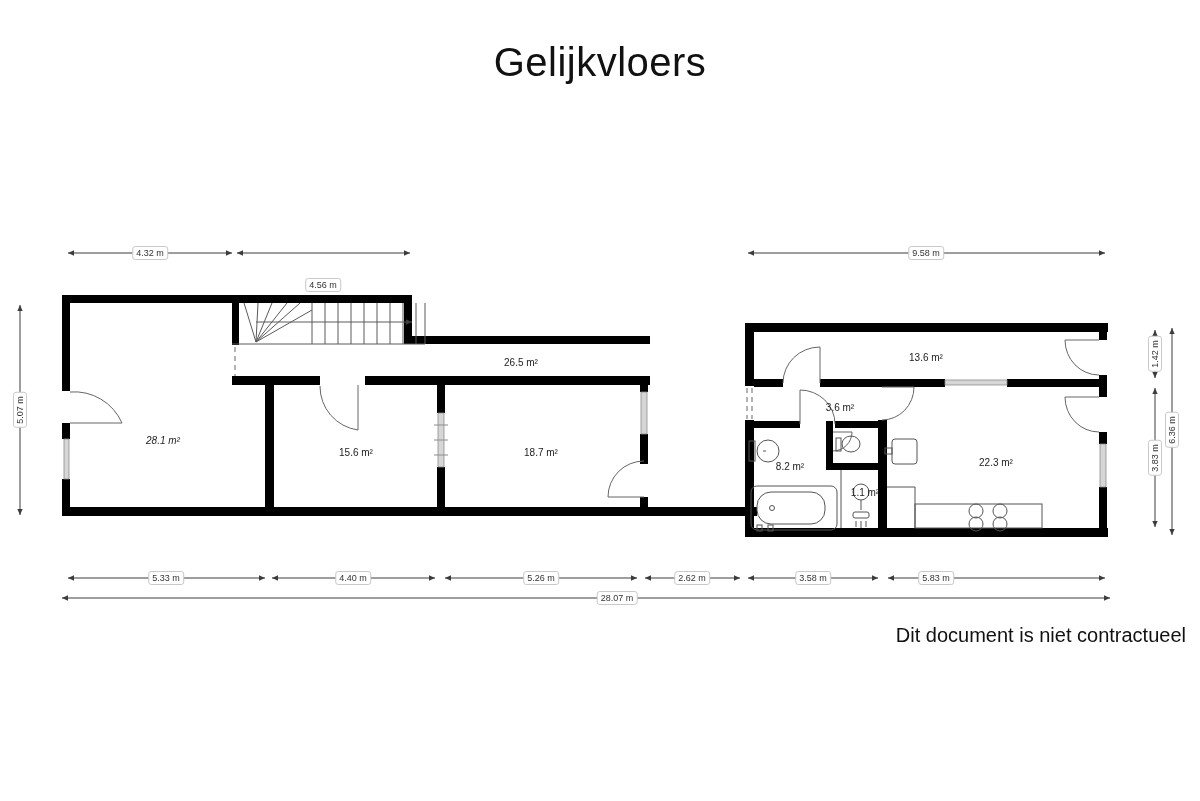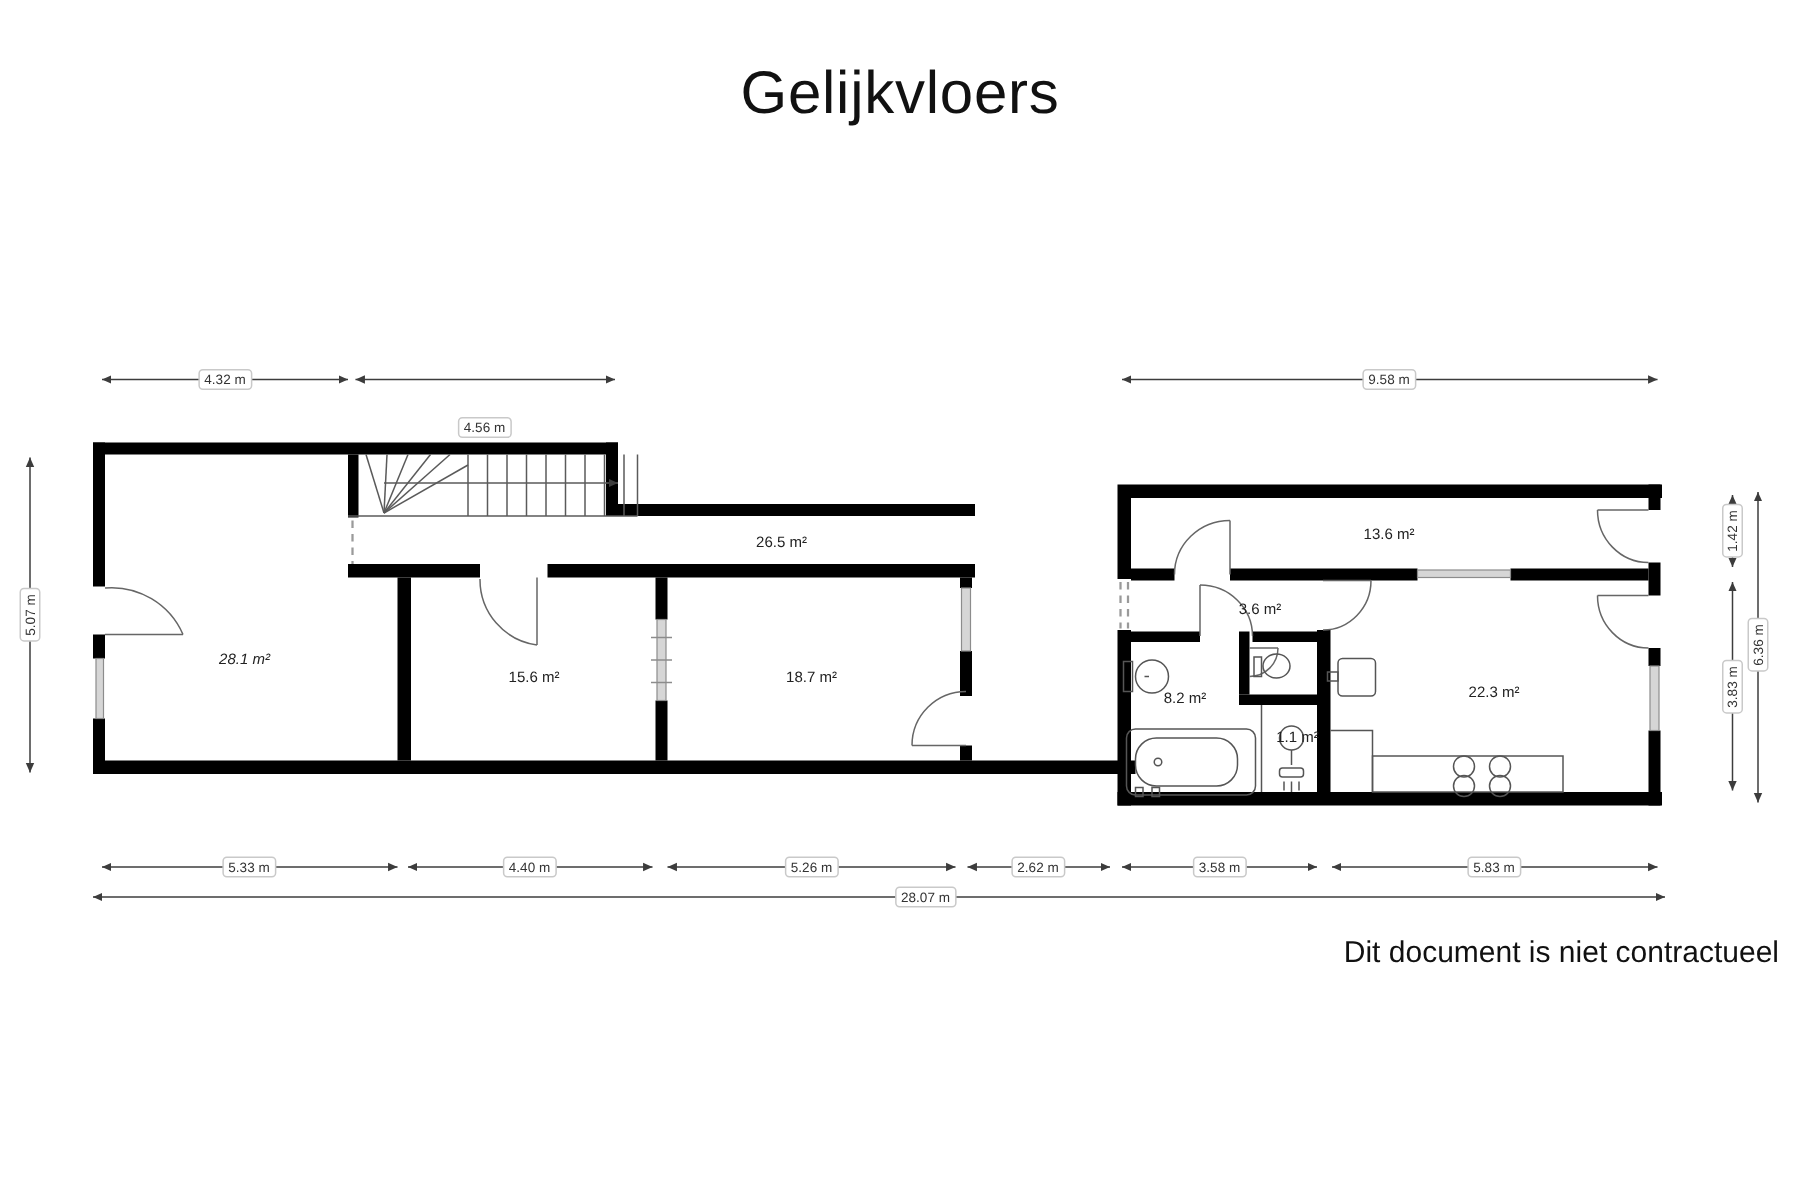--- a/index.html
+++ b/index.html
@@ -224,21 +224,21 @@
   <div class="room-label" style="left:996px; top:462px;">22.3 m²</div>
 
   <div class="dim" style="left:150px; top:253px;">4.32 m</div>
   <div class="dim" style="left:323px; top:253px;margin-top:32px;">4.56 m</div>
   <div class="dim" style="left:926px; top:253px;">9.58 m</div>
   <div class="dim" style="left:166px; top:578px;">5.33 m</div>
   <div class="dim" style="left:353px; top:578px;">4.40 m</div>
   <div class="dim" style="left:541px; top:578px;">5.26 m</div>
   <div class="dim" style="left:692px; top:578px;text-align:right;">2.62 m</div>
   <div class="dim" style="left:813px; top:578px;">3.58 m</div>
-  <div class="dim" style="left:996px; top:578px;">5.83 m</div>
+  <div class="dim" style="left:936px; top:578px;">5.83 m</div>
   <div class="dim" style="left:590px; top:598px;margin-left:27px;">28.07 m</div>
   <div class="dim v" style="left:20px; top:410px;">5.07 m</div>
   <div class="dim v" style="left:1155px; top:354px;">1.42 m</div>
   <div class="dim v" style="left:1155px; top:458px;">3.83 m</div>
   <div class="dim v" style="left:1172px; top:430px;">6.36 m</div>
 
   <div class="footer">Dit document is niet contractueel</div>
 </div>
 
 </body></html>

